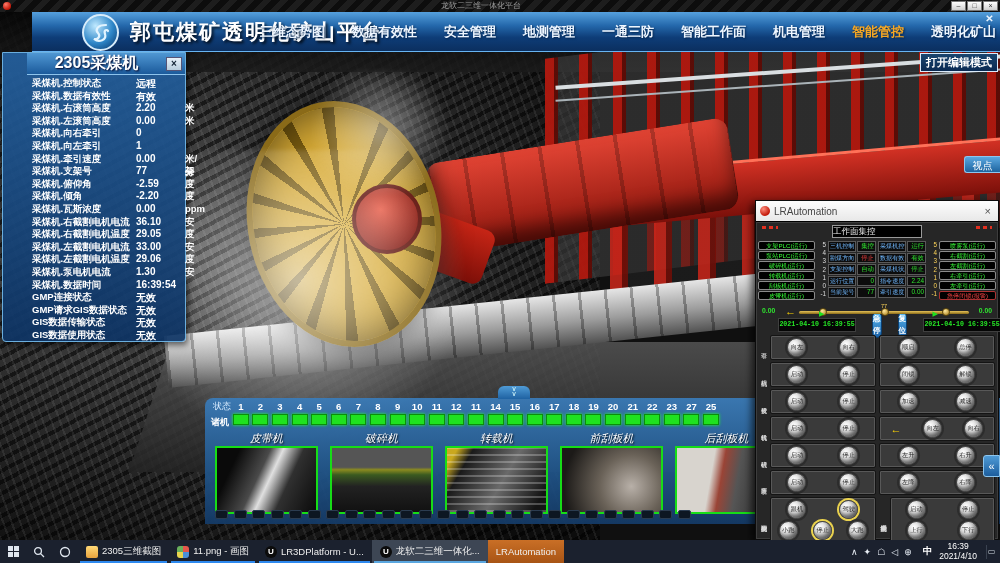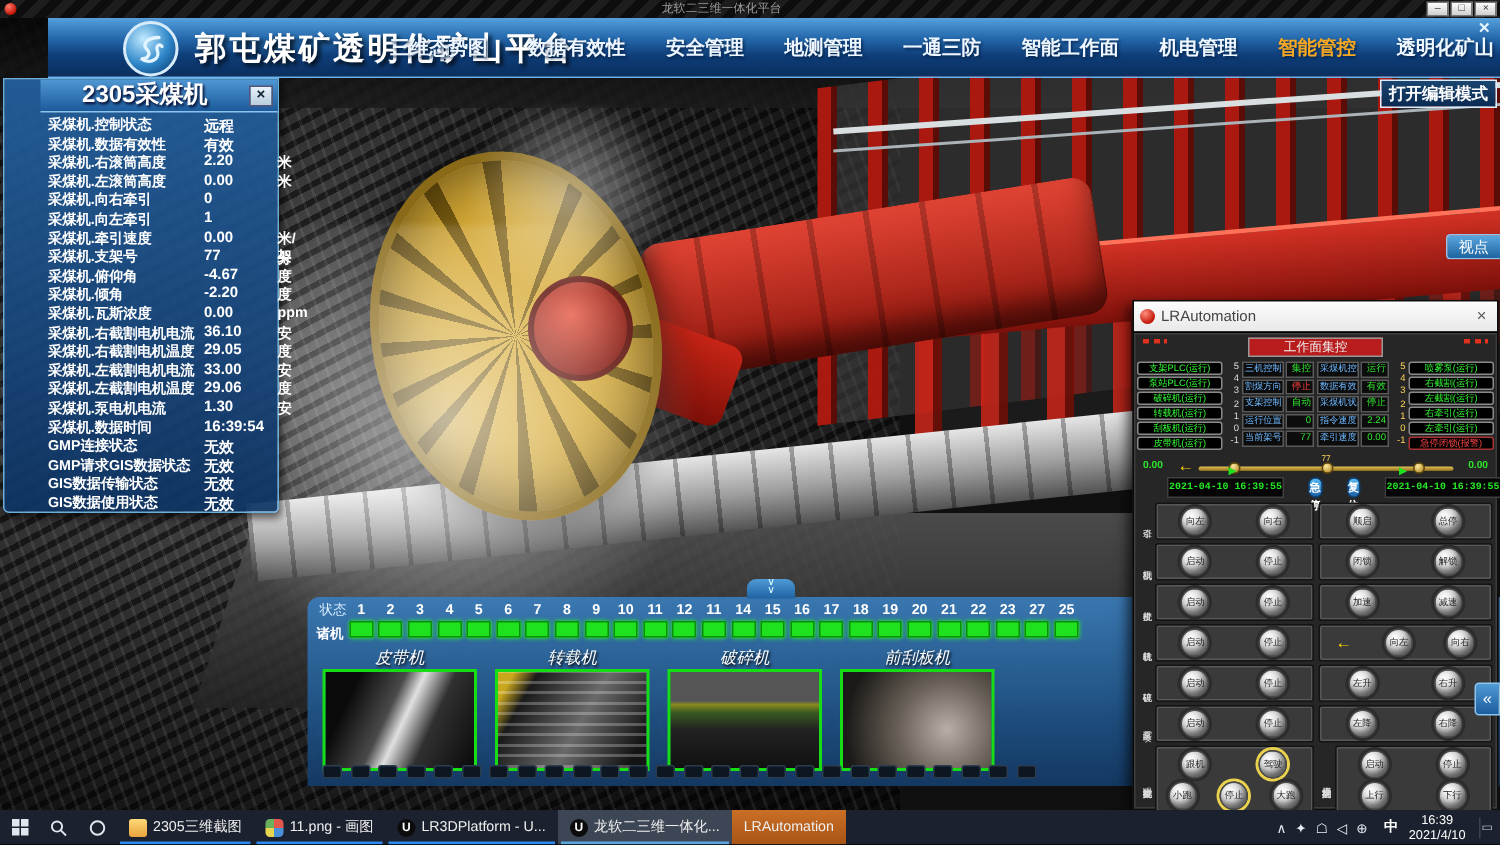--- a/index.html
+++ b/index.html
@@ -117,22 +117,22 @@
 
   
   .lr { position:absolute; left:755px; top:200px; width:244px; height:340px; z-index:30;
     background:#262626; border:1px solid #0b0b0b; box-shadow:-3px 3px 8px rgba(0,0,0,.7); }
   .lr-titlebar { height:20px; background:linear-gradient(#fdfdfd,#e8e8e8); display:flex; align-items:center; padding:0 4px; }
   .lr-ico { width:10px; height:10px; border-radius:50%; background:radial-gradient(circle at 35% 30%,#ff8d7d,#c11607 70%); }
   .lr-title { flex:1; font-size:10px; color:#444; padding-left:4px; }
   .lr-close { font-size:11px; color:#555; cursor:pointer; padding:0 3px; }
   .lr-body { position:relative; height:318px; border-top:1px solid #000; background:#262626;
     box-shadow:inset 0 0 0 1px #3d3d3d; padding:2px; }
-  .lr-tab { width:90px; height:13px; margin:1px auto 2px; background:#b91c1c; border:1px solid #999;
-    color:#eee; font-size:8.5px; text-align:center; line-height:11px; }
+  .lr-tab { width:90px; height:13px; margin:1px auto 2px; background:#000000; border:1px solid #999;
+    color:#eee; font-size:8.5px; line-height:11px; }
   .red-dash { position:absolute; top:4px; width:16px; height:3px;
     background:repeating-linear-gradient(90deg,#e03020 0 4px,transparent 4px 7px); }
   .red-dash.l { left:6px; } .red-dash.r { right:6px; }
 
   .ctl-row { display:flex; height:64px; }
   .lr-pills { width:57px; display:flex; flex-direction:column; gap:1px; padding-top:1px; }
   .pill { height:9px; background:#000; border:1px solid #8a8a8a; border-radius:2px; color:#35ff35;
     font-size:6.2px; line-height:7.5px; text-align:center; white-space:nowrap; overflow:hidden; cursor:pointer; }
   .pill.alert { color:#ff4545; border-color:#a33; }
   .lr-scale { width:13px; display:flex; flex-direction:column; align-items:flex-end; padding:1px 2px 0 0; }
@@ -151,21 +151,21 @@
 
   .slider-row { display:flex; align-items:center; height:13px; padding:0 4px; gap:3px; }
   .sl-val { font-size:6.8px; font-weight:bold; color:#2fe52f; width:20px; }
   .sl-arrow { color:#ffd400; font-size:11px; font-weight:bold; line-height:10px; }
   .slider { position:relative; flex:1; height:10px; }
   .sl-bar { position:absolute; left:0; right:0; top:5px; height:3px; background:linear-gradient(#e6c35a,#8a6a18); border-radius:2px; }
   .sl-knob { position:absolute; top:2px; width:8px; height:8px; border-radius:50%;
     background:radial-gradient(circle at 35% 30%,#ffe9a0,#a87c16); border:1px solid #5c470c; cursor:pointer; }
   .sl-pos { position:absolute; top:-3px; left:50%; transform:translateX(-50%); font-size:5.5px; color:#ffd65a; }
 
-  .ts-row { display:flex; gap:16px; padding:1px 20px; height:16px; }
+  .ts-row { display:flex; gap:16px; padding:1px 20px; height:16px;align-items:center; }
   .ts { flex:0 0 78px; background:#050505; border:1px solid #3f3f3f; color:#26e626; font-size:6.6px; font-weight:bold;
     font-family:"Liberation Mono", monospace; text-align:center; line-height:12px; }
   .abtn { flex:1; border-radius:7px; background:linear-gradient(#5ab9f2,#1a62a8); border:1px solid #0c3e6e;
     color:#fff; font-size:7.5px; font-weight:bold; text-align:center; line-height:12px; cursor:pointer; }
 
   .grid { display:flex; gap:3px; padding:2px 1px; }
   .g-col { flex:1; display:flex; flex-direction:column; gap:2px; }
   .g-row { display:flex; gap:1px; }
   .g-label { width:10px; writing-mode:vertical-rl; font-size:6.2px; color:#ddd; line-height:9px; text-align:center; }
   .g-box { flex:1; background:#3a3a3a; border:1px solid #141414; border-radius:2px;
@@ -308,21 +308,21 @@
           <div class="sp-v">0.00</div>
           <div class="sp-u">米/分</div>
         </div>
         <div class="sp-row">
           <div class="sp-l">采煤机.支架号</div>
           <div class="sp-v">77</div>
           <div class="sp-u">架</div>
         </div>
         <div class="sp-row">
           <div class="sp-l">采煤机.俯仰角</div>
-          <div class="sp-v">-4.67</div>
+          <div class="sp-v">-2.59</div>
           <div class="sp-u">度</div>
         </div>
         <div class="sp-row">
           <div class="sp-l">采煤机.倾角</div>
           <div class="sp-v">-2.20</div>
           <div class="sp-u">度</div>
         </div>
         <div class="sp-row">
           <div class="sp-l">采煤机.瓦斯浓度</div>
           <div class="sp-v">0.00</div>
@@ -489,30 +489,34 @@
           <div class="ch-num">25</div>
           <div class="ch-sq"></div>
         </div>
       </div>
     <div class="camera-row">
         <div class="cam">
           <div class="cam-label">皮带机</div>
           <div class="cam-box v0"></div>
         </div>
         <div class="cam">
+          <div class="cam-label">破碎机</div>
+          <div class="cam-box v1"></div>
+        </div>
+        <div class="cam">
           <div class="cam-label">转载机</div>
           <div class="cam-box v2"></div>
-        </div>
-        <div class="cam">
-          <div class="cam-label">破碎机</div>
-          <div class="cam-box v1"></div>
         </div>
         <div class="cam">
           <div class="cam-label">前刮板机</div>
           <div class="cam-box v3"></div>
+        </div>
+        <div class="cam">
+          <div class="cam-label">后刮板机</div>
+          <div class="cam-box v4"></div>
         </div>
       </div>
     <div class="dark-row">
         <div class="dk-sq"></div>
         <div class="dk-sq"></div>
         <div class="dk-sq"></div>
         <div class="dk-sq"></div>
         <div class="dk-sq"></div>
         <div class="dk-sq"></div>
         <div class="dk-sq"></div>

